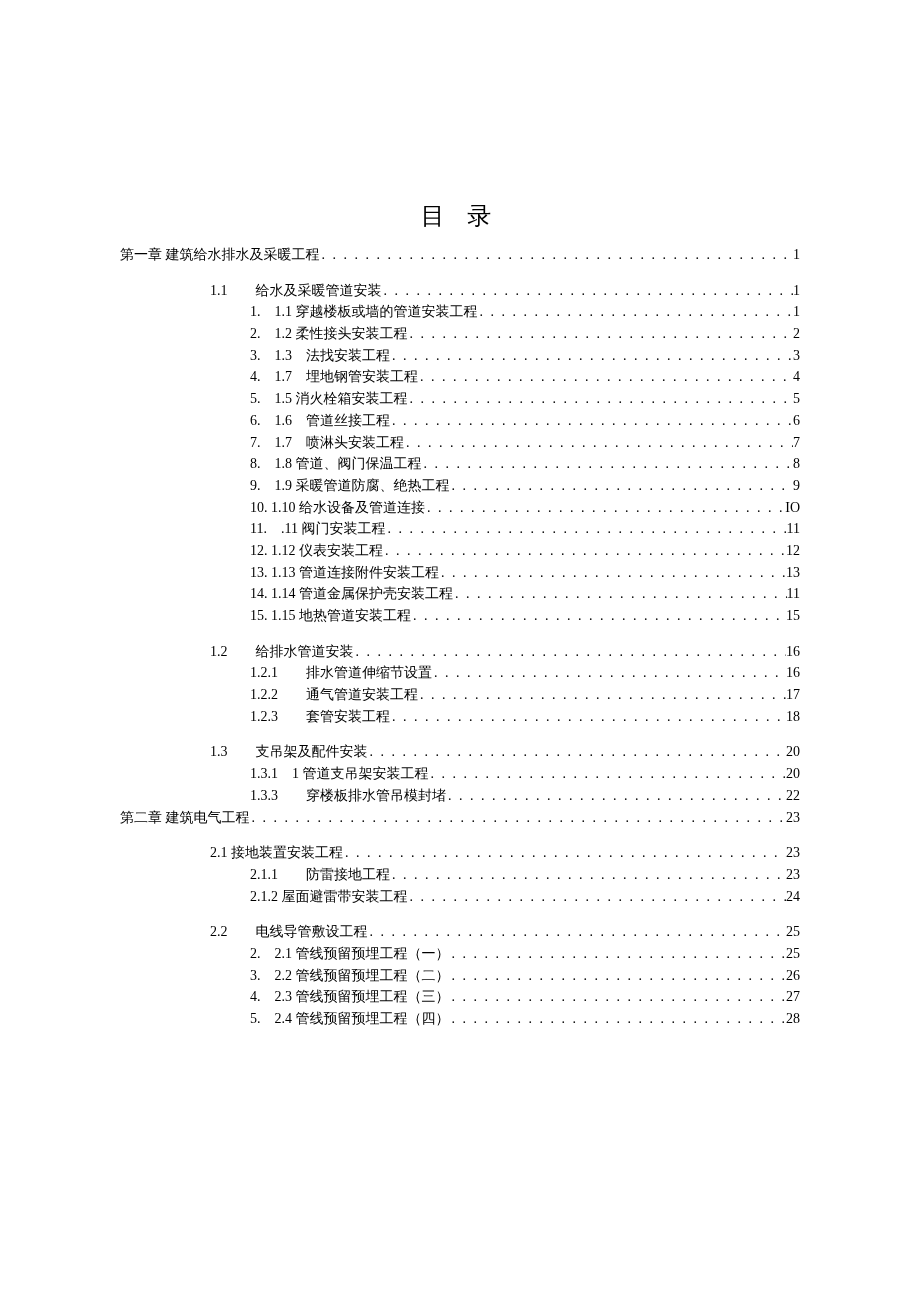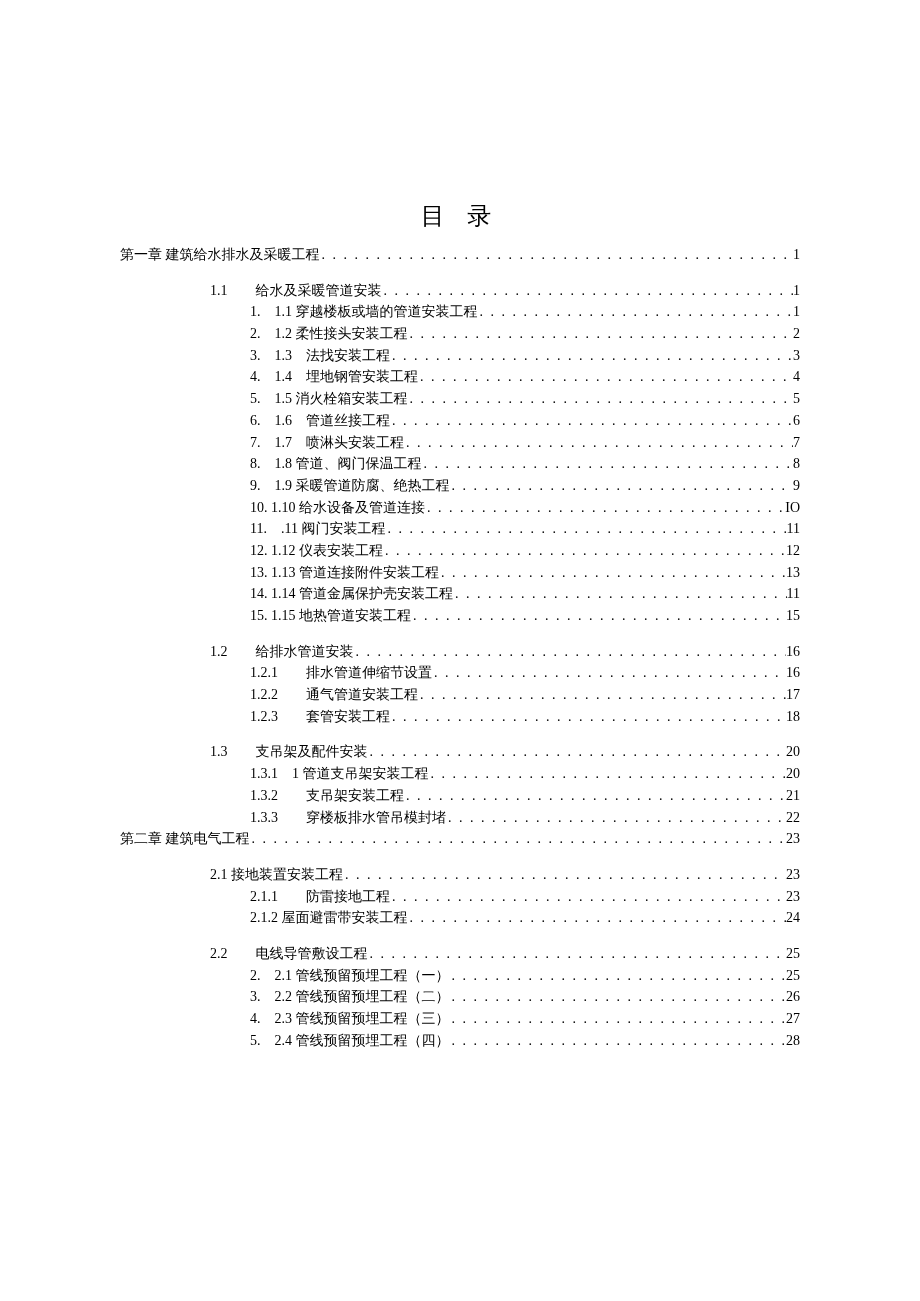--- a/index.html
+++ b/index.html
@@ -76,21 +76,21 @@
         <span class="label">2.　1.2 柔性接头安装工程</span>
         <span class="dots"></span>
         <span class="page-num">2</span>
       </div>
       <div class="row lvl2">
         <span class="label">3.　1.3　法找安装工程</span>
         <span class="dots"></span>
         <span class="page-num">3</span>
       </div>
       <div class="row lvl2">
-        <span class="label">4.　1.4　埋地钢管安装工程</span>
+        <span class="label">4.　1.7　埋地钢管安装工程</span>
         <span class="dots"></span>
         <span class="page-num">4</span>
       </div>
       <div class="row lvl2">
         <span class="label">5.　1.5 消火栓箱安装工程</span>
         <span class="dots"></span>
         <span class="page-num">5</span>
       </div>
       <div class="row lvl2">
         <span class="label">6.　1.6　管道丝接工程</span>
@@ -164,25 +164,20 @@
       </div>
       <div class="row lvl1">
         <span class="label">1.3　　支吊架及配件安装</span>
         <span class="dots"></span>
         <span class="page-num">20</span>
       </div>
       <div class="row lvl2">
         <span class="label">1.3.1　1 管道支吊架安装工程</span>
         <span class="dots"></span>
         <span class="page-num">20</span>
-      </div>
-      <div class="row lvl2">
-        <span class="label">1.3.2　　支吊架安装工程</span>
-        <span class="dots"></span>
-        <span class="page-num">21</span>
       </div>
       <div class="row lvl2">
         <span class="label">1.3.3　　穿楼板排水管吊模封堵</span>
         <span class="dots"></span>
         <span class="page-num">22</span>
       </div>
       <div class="row lvl0">
         <span class="label">第二章 建筑电气工程</span>
         <span class="dots"></span>
         <span class="page-num">23</span>

